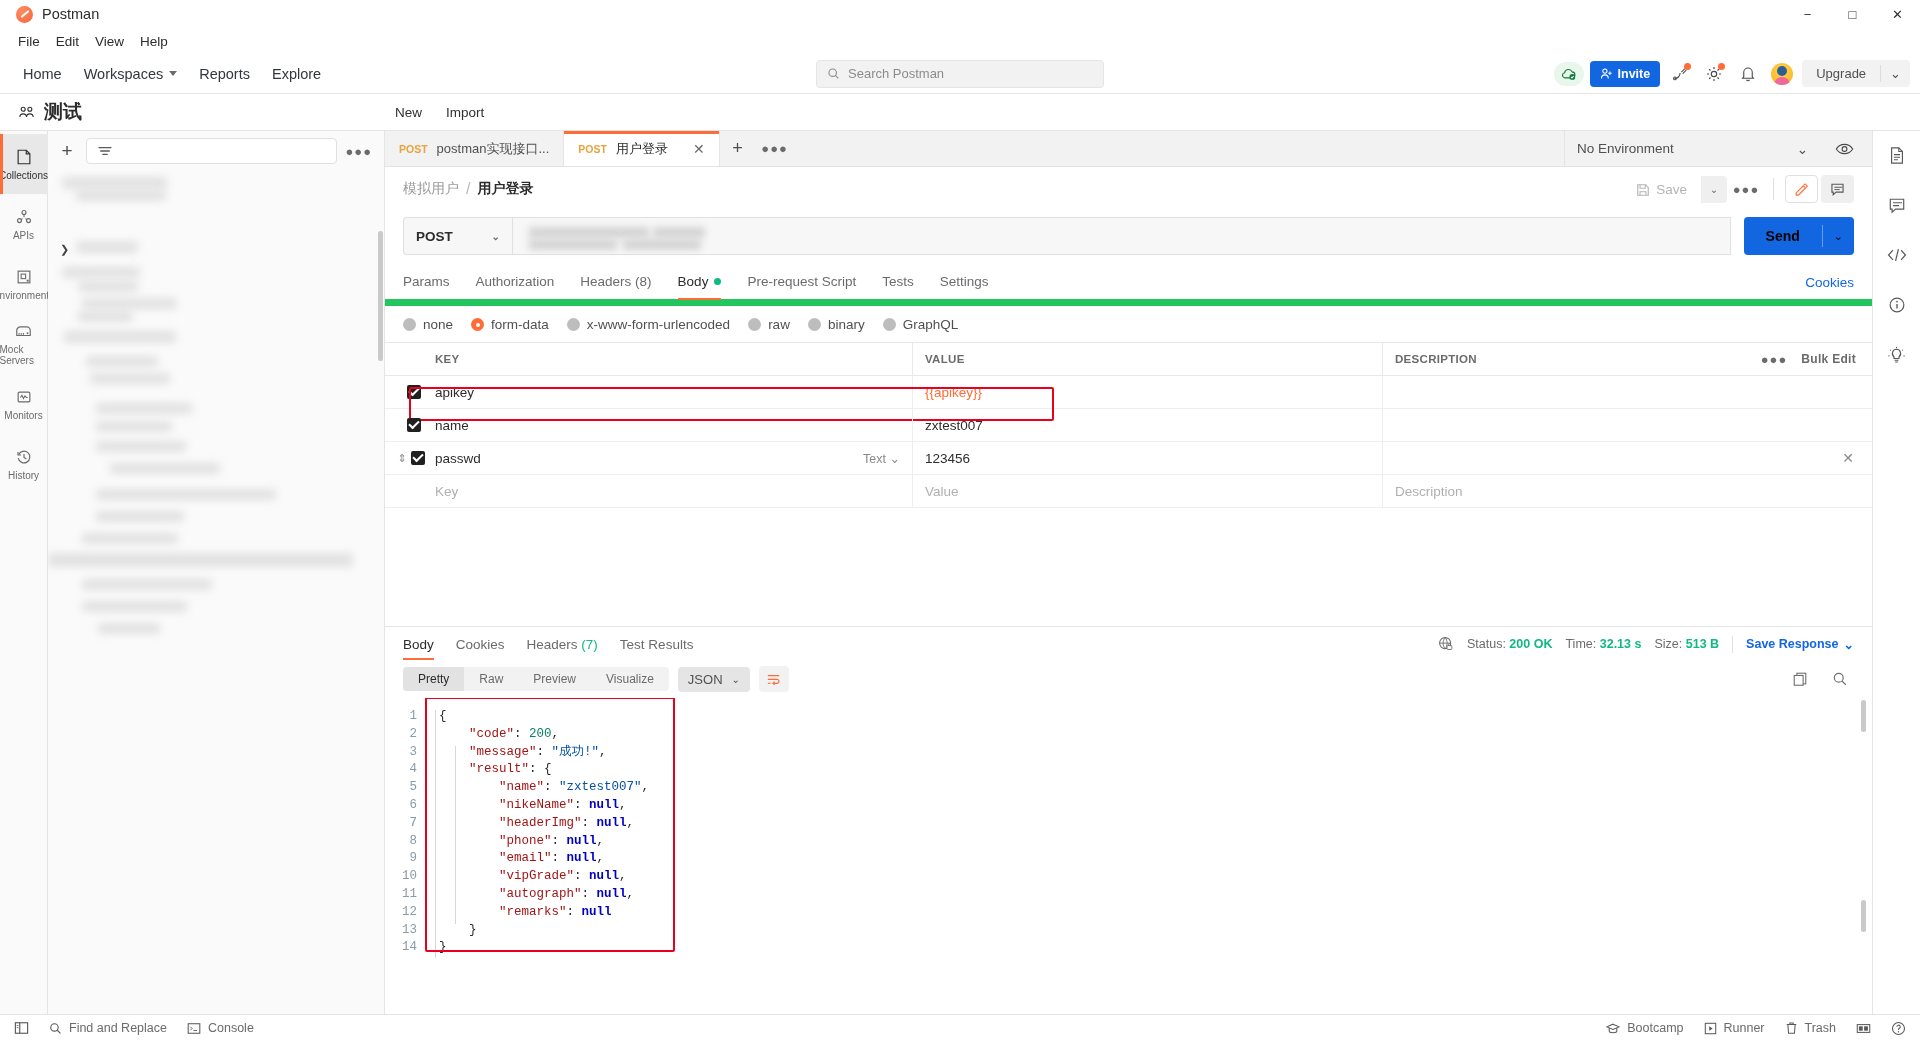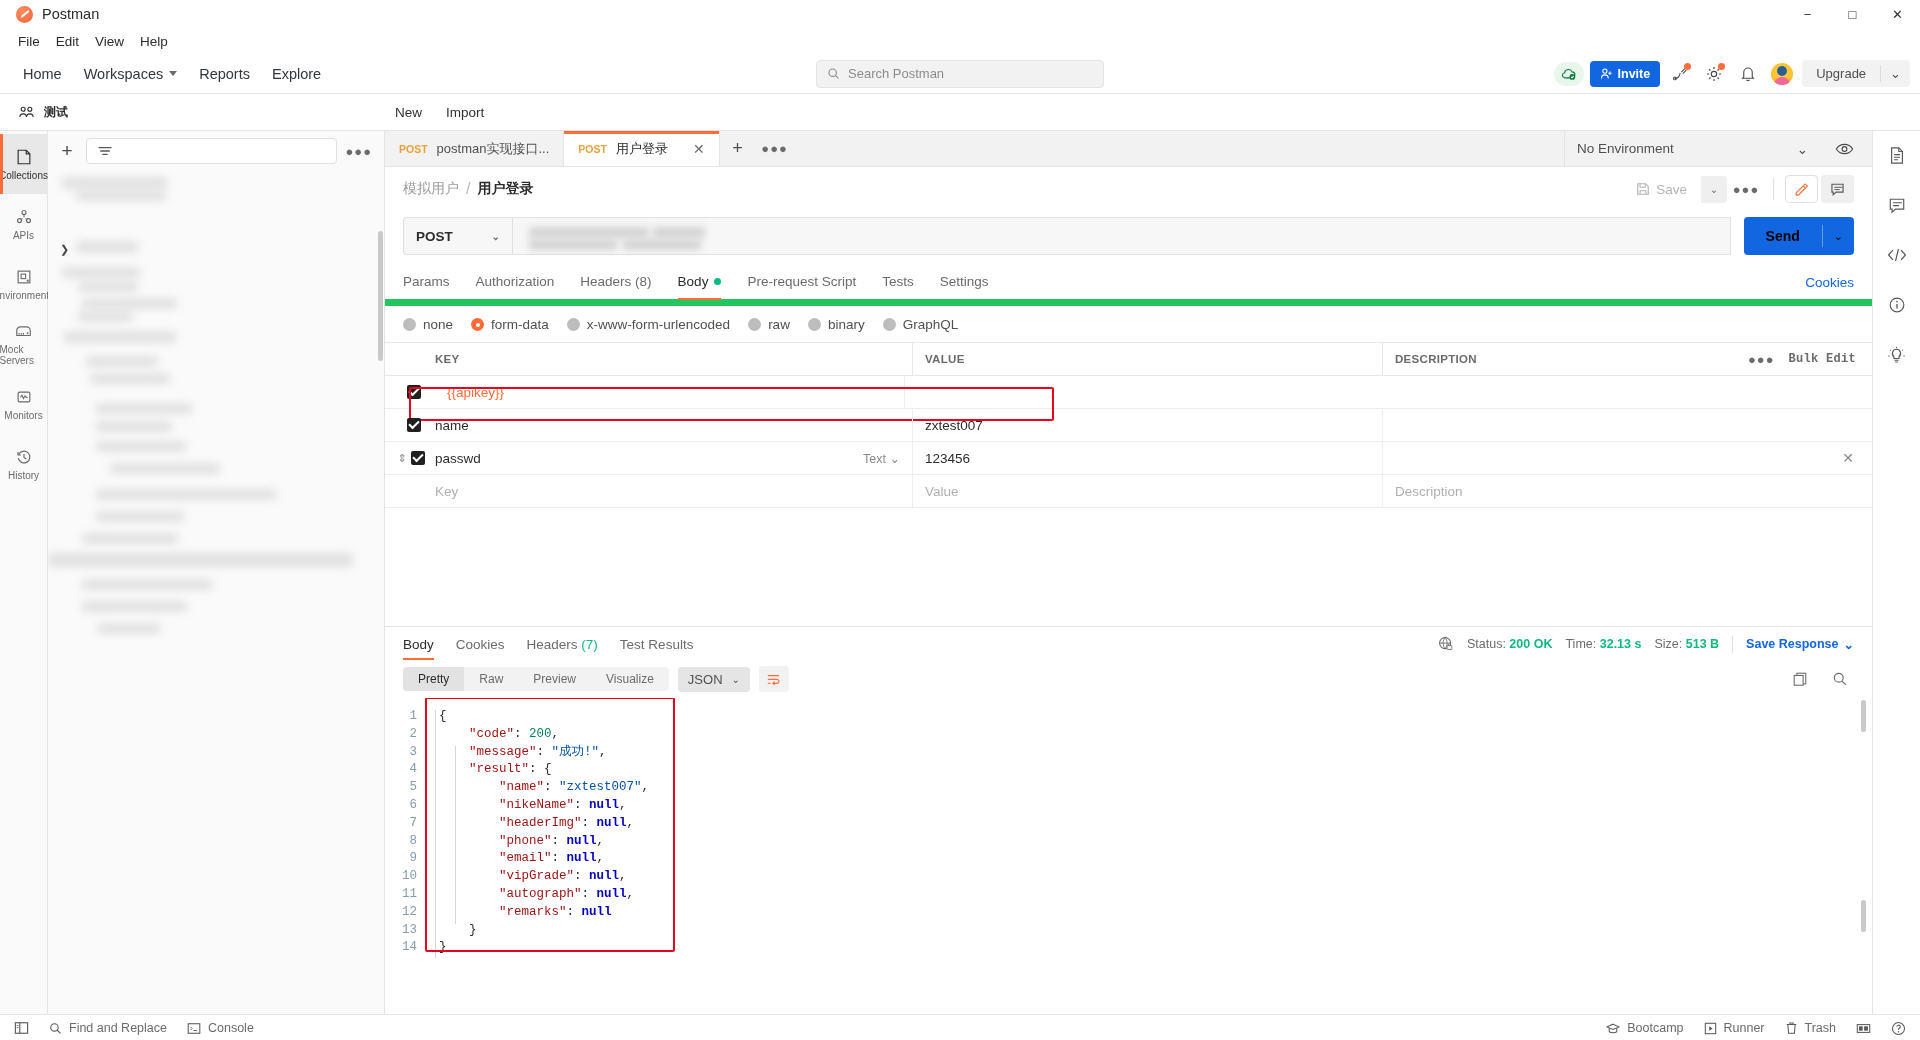--- a/index.html
+++ b/index.html
@@ -105,21 +105,21 @@
   .upgrade-btn .sep { width: 1px; height: 17px; background: #dcdcdc; }
   .upgrade-btn .arr { padding: 0 9px; }
 
   
   .wsrow {
     height: 37px; display: flex; align-items: center;
     border-bottom: 1px solid #e4e4e4; background: #fff;
   }
   .ws-title {
     width: 385px; display: flex; align-items: center; gap: 9px;
-    padding-left: 18px; font-size: 12px; font-weight: bold; color: #2c2c2c;
+    padding-left: 18px; font-size: 19px; font-weight: bold; color: #2c2c2c;
   }
   .ws-btns { display: flex; gap: 4px; margin-left: auto; padding-right: 14px; }
   .ws-btn { font-size: 13.5px; color: #303030; padding: 4px 10px; border-radius: 4px; }
 
   
   .main { display: flex; height: 883px; }
 
   
   .rail {
     width: 48px; background: #fafafa; border-right: 1px solid #e4e4e4;
@@ -198,21 +198,21 @@
 
   .breadcrumbrow {
     height: 44px; display: flex; align-items: center; padding: 0 18px;
     background: #fff;
   }
   .bc { font-size: 14px; color: #9b9b9b; }
   .bc-sep { margin: 0 7px; color: #b9b9b9; }
   .bc-cur { font-size: 14px; color: #2c2c2c; font-weight: bold; }
   .bc-right { margin-left: auto; display: flex; align-items: center; gap: 3px; }
   .save-btn {
-    display: flex; align-items: center; gap: 6px; padding: 5px 11px;
+    display: flex; align-items: flex-end; gap: 6px; padding: 5px 11px;
     font-size: 13.5px; color: #b4b4b4; border-radius: 4px 0 0 4px;
   }
   .save-caret {
     width: 26px; height: 27px; display: flex; align-items: center;
     justify-content: center; background: #efefef; border-radius: 0 4px 4px 0;
     color: #6b6b6b; font-size: 10px;
   }
   .bc-dots { width: 32px; text-align: center; color: #6b6b6b; letter-spacing: 1px; font-size: 13px;}
   .split { width: 1px; height: 22px; background: #e0e0e0; margin: 0 8px; }
   .pencil-box, .comment-box {
@@ -277,21 +277,21 @@
     display: flex; height: 33px; align-items: center;
     font-size: 11.5px; font-weight: bold; color: #6b6b6b; letter-spacing: .3px;
     border-bottom: 1px solid #e8e8e8;
   }
   .kv-c1 { width: 528px; padding-left: 50px; border-right: 1px solid #e8e8e8; height: 100%;
            display: flex; align-items: center; }
   .kv-c2 { width: 470px; padding-left: 12px; border-right: 1px solid #e8e8e8; height: 100%;
            display: flex; align-items: center; }
   .kv-c3 { flex: 1; padding-left: 12px; height: 100%; display: flex; align-items: center; }
   .kv-right { display: flex; align-items: center; gap: 14px; padding-right: 16px; }
-  .bulk-edit { font-size: 12px; font-weight: bold; color: #6b6b6b; font-family: Liberation Mono, monospace; }
+  .bulk-edit { font-size: 12px; font-weight: bold; color: #6b6b6b; }
 
   .kvrow {
     display: flex; height: 33px; align-items: center;
     border-bottom: 1px solid #eeeeee; font-size: 13.5px; color: #2c2c2c;
     position: relative;
   }
   .kvrow .cb-wrap {
     width: 50px; display: flex; align-items: center; justify-content: center;
     gap: 4px; padding-left: 8px;
   }
@@ -720,20 +720,23 @@
         <div class="kv-c3">DESCRIPTION</div>
         <div class="kv-right">
           <span class="sb-dots">●●●</span>
           <span class="bulk-edit">Bulk Edit</span>
         </div>
       </div>
 
       <div class="kvrow">
         <div class="cb-wrap">
           <span class="checkbox"></span>
+        </div>
+        <div class="kv-key">
+          <span>apikey</span>
         </div>
         <div class="kv-val">
           <span class="var-val">{{apikey}}</span>
         </div>
         <div class="kv-desc"></div>
       </div>
       <div class="redbox" style="left:24px; top:44px; width:645px; height:34px;"></div>
 
       <div class="kvrow">
         <div class="cb-wrap">

